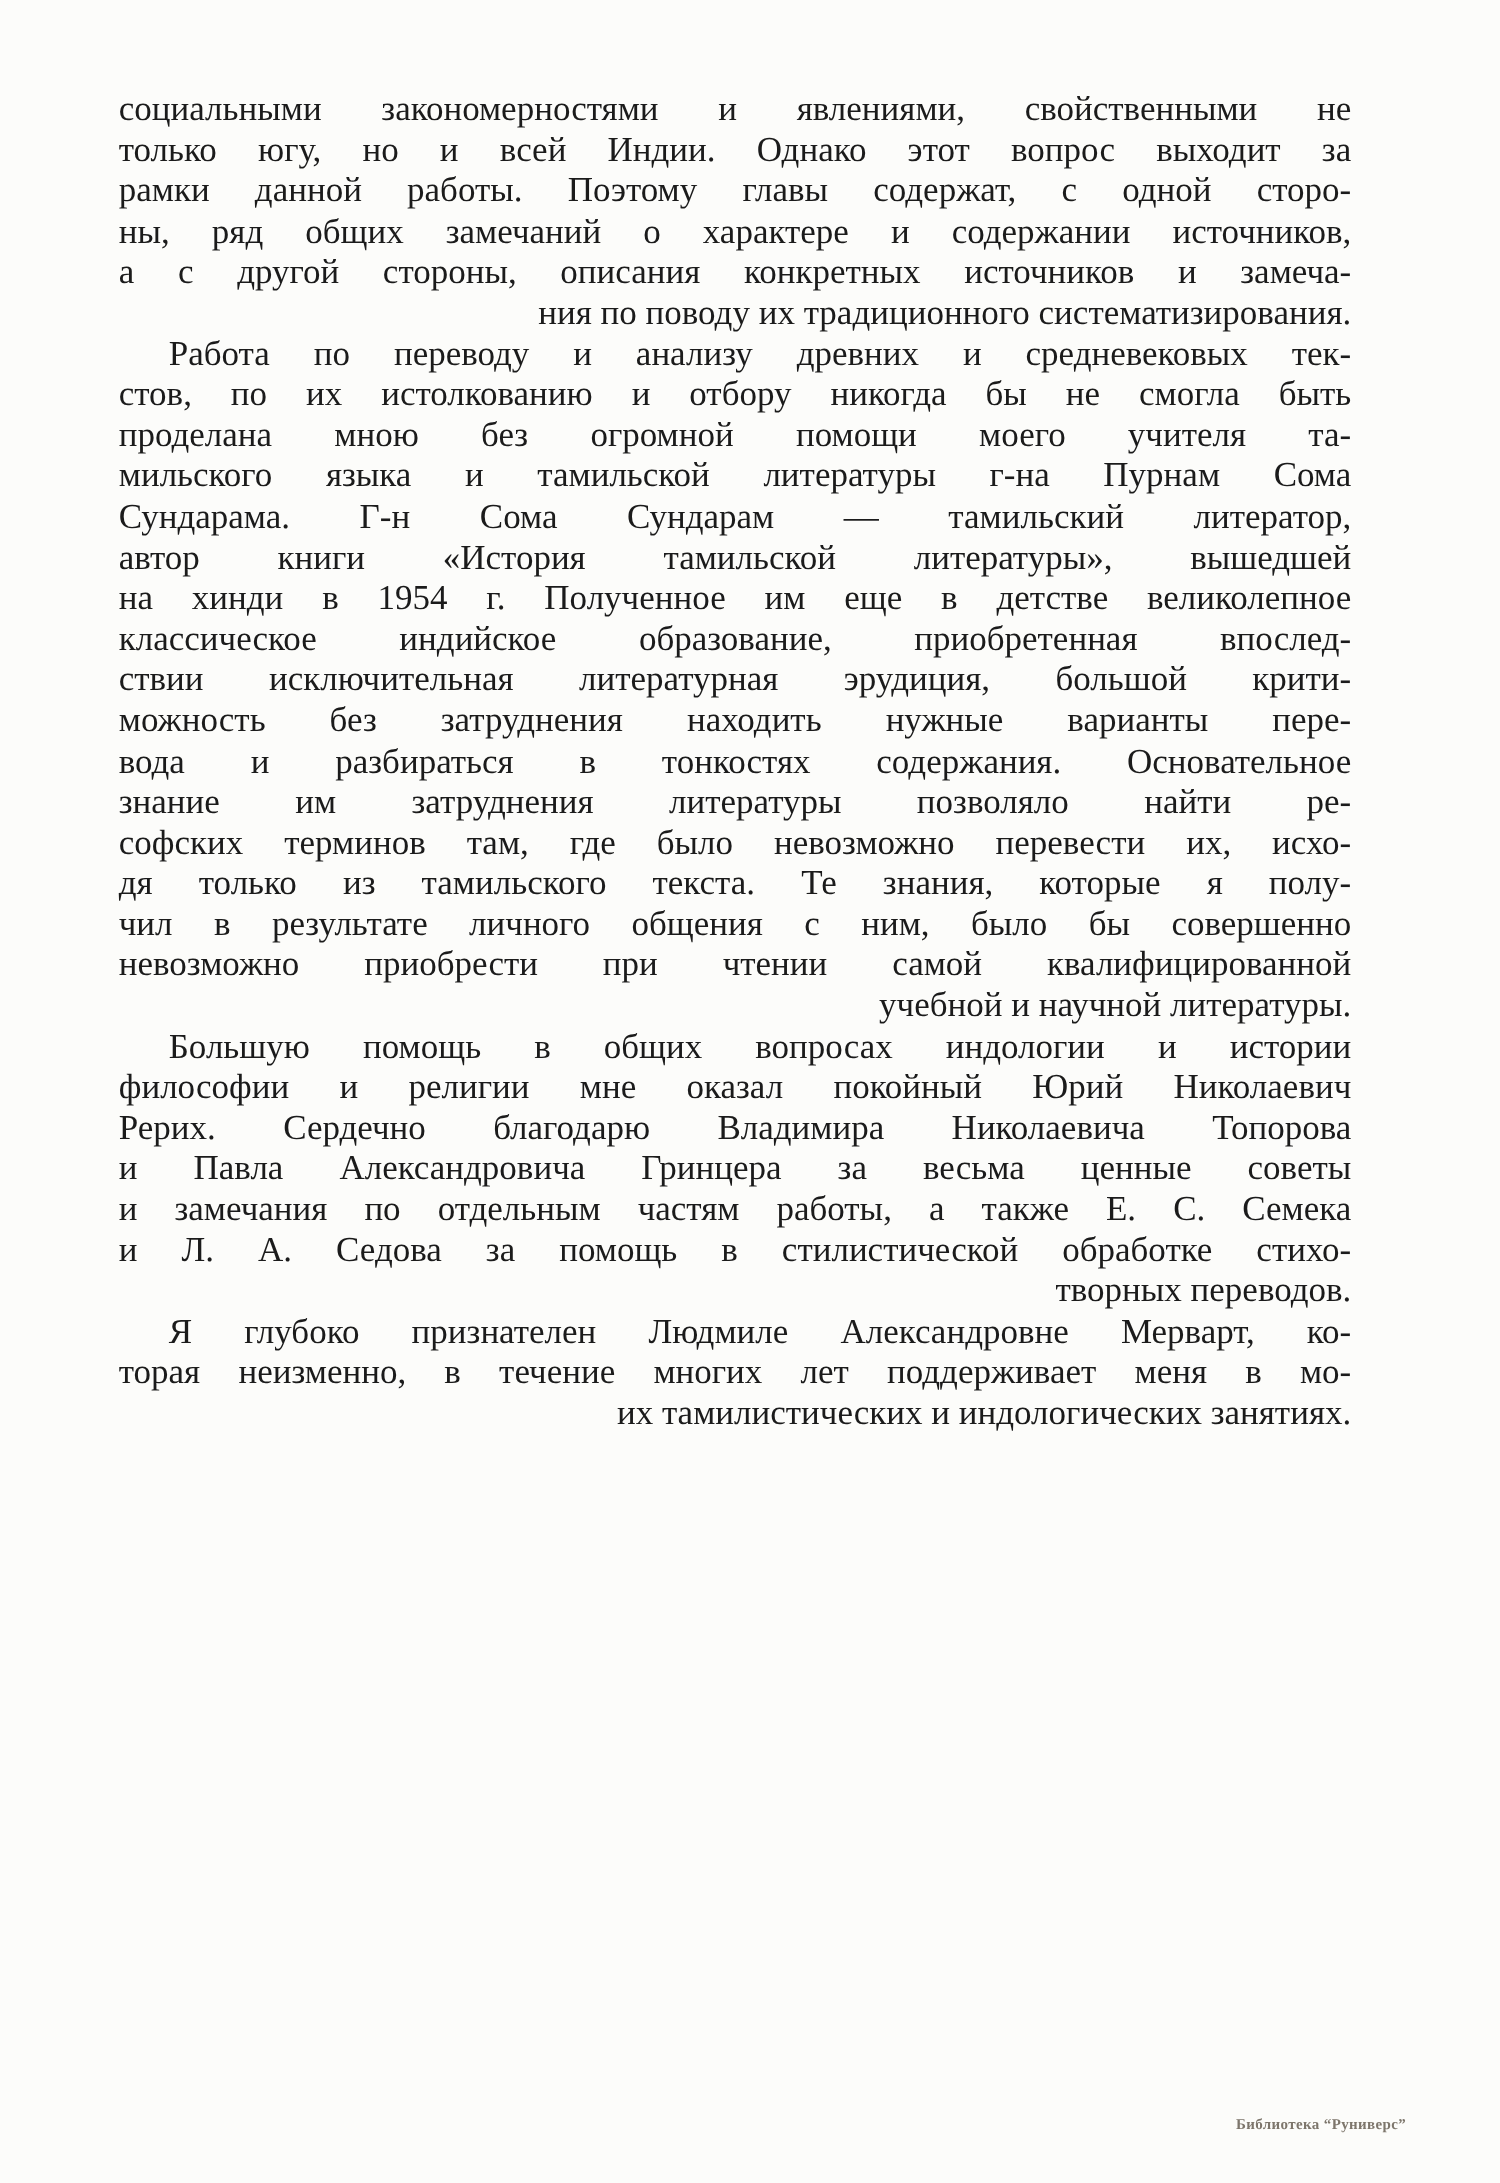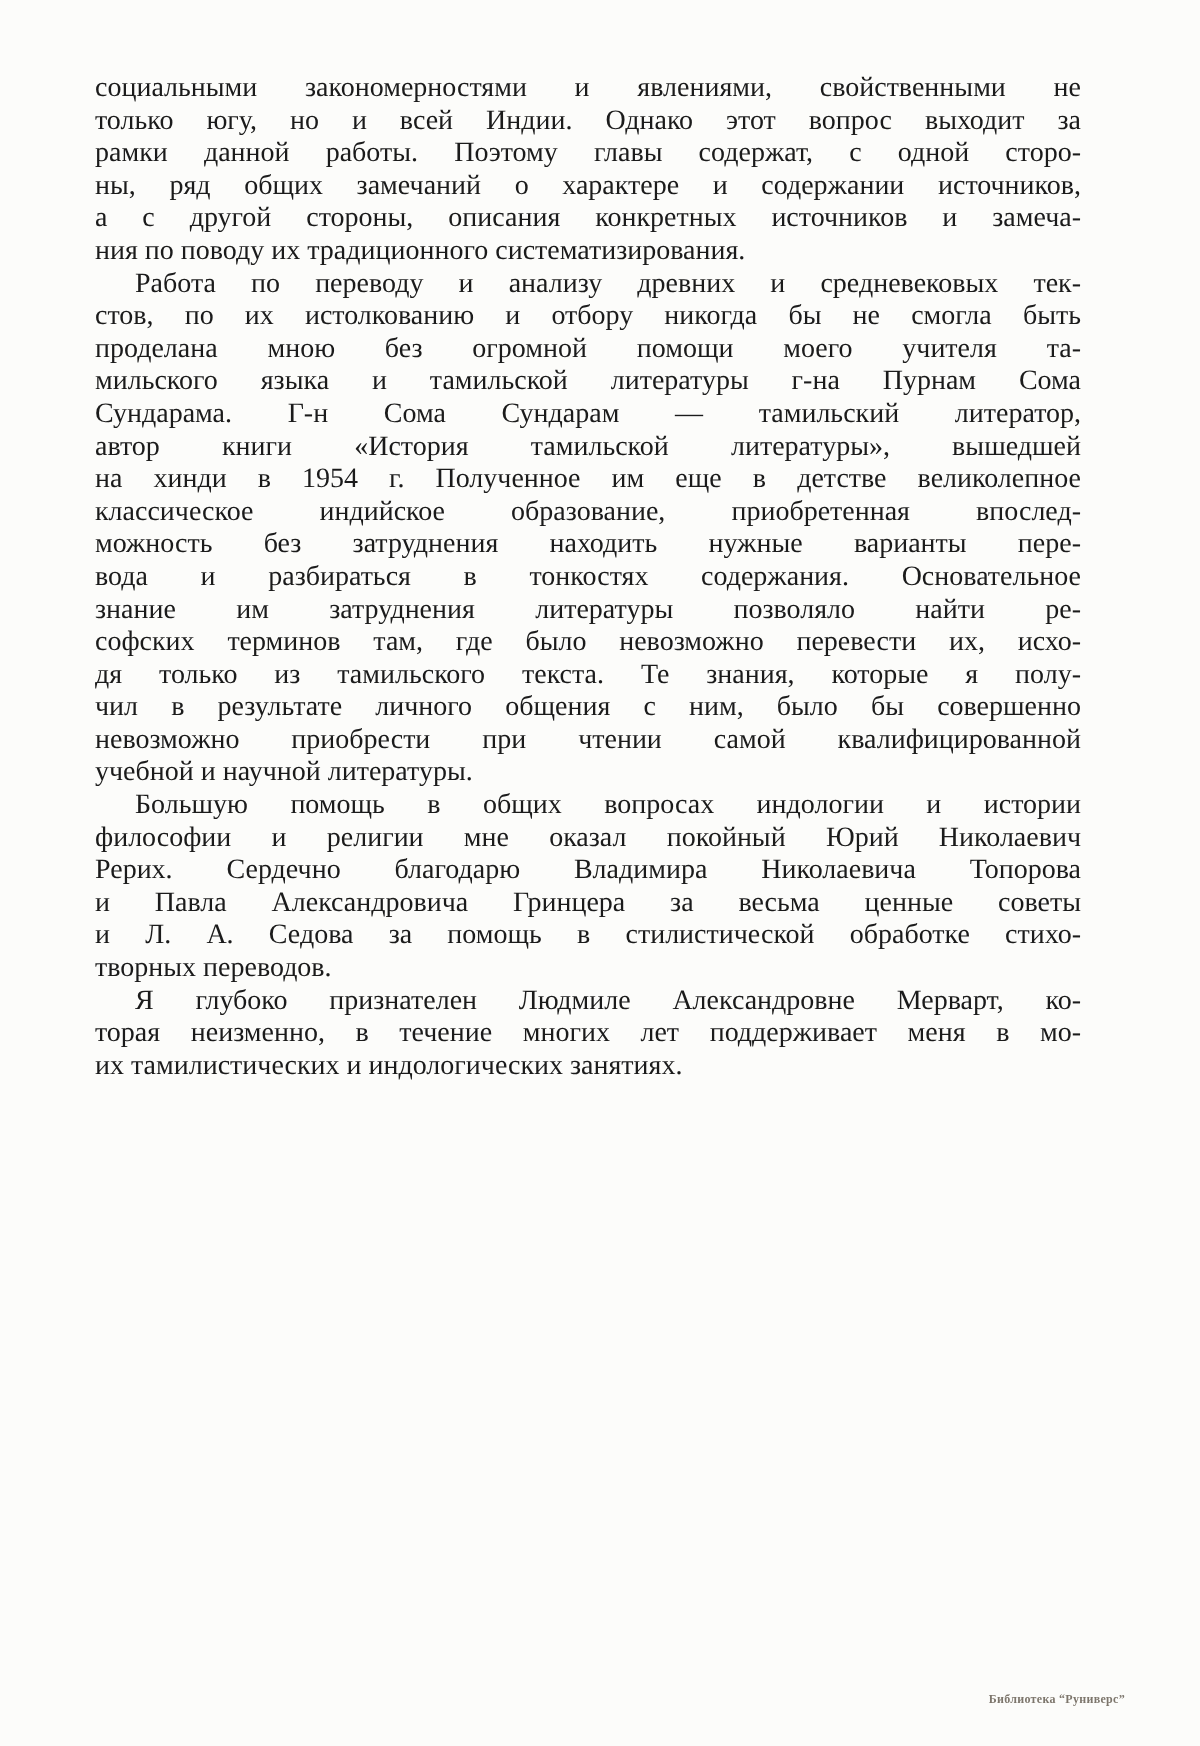--- a/index.html
+++ b/index.html
@@ -28,21 +28,21 @@
     width: 986px;
     color: var(--ink);
     font-size: 28px;
     line-height: 32.6px;
     font-family: "Liberation Serif", "DejaVu Serif", serif;
     text-rendering: geometricPrecision;
   }
   .paragraph { margin: 0; }
   .line {
     white-space: normal;
-    text-align: left;
+    text-align: right;
   }
   .line.just {
     text-align: justify;
     text-align-last: justify;
   }
   .line.indent {
     text-indent: 40px;
   }
   .watermark {
     position: absolute;
@@ -72,34 +72,36 @@
       </div>
       <div class="paragraph">
         <div class="line just indent">Работа по переводу и анализу древних и средневековых тек-</div>
         <div class="line just">стов, по их истолкованию и отбору никогда бы не смогла быть</div>
         <div class="line just">проделана мною без огромной помощи моего учителя та-</div>
         <div class="line just">мильского языка и тамильской литературы г-на Пурнам Сома</div>
         <div class="line just">Сундарама. Г-н Сома Сундарам — тамильский литератор,</div>
         <div class="line just">автор книги «История тамильской литературы», вышедшей</div>
         <div class="line just">на хинди в 1954 г. Полученное им еще в детстве великолепное</div>
         <div class="line just">классическое индийское образование, приобретенная впослед-</div>
+        <div class="line just">ствии исключительная литературная эрудиция, большой крити-</div>
         <div class="line just">можность без затруднения находить нужные варианты пере-</div>
         <div class="line just">вода и разбираться в тонкостях содержания. Основательное</div>
         <div class="line just">знание им затруднения литературы позволяло найти ре-</div>
         <div class="line just">софских терминов там, где было невозможно перевести их, исхо-</div>
         <div class="line just">дя только из тамильского текста. Те знания, которые я полу-</div>
         <div class="line just">чил в результате личного общения с ним, было бы совершенно</div>
         <div class="line just">невозможно приобрести при чтении самой квалифицированной</div>
         <div class="line">учебной и научной литературы.</div>
       </div>
       <div class="paragraph">
         <div class="line just indent">Большую помощь в общих вопросах индологии и истории</div>
         <div class="line just">философии и религии мне оказал покойный Юрий Николаевич</div>
         <div class="line just">Рерих. Сердечно благодарю Владимира Николаевича Топорова</div>
         <div class="line just">и Павла Александровича Гринцера за весьма ценные советы</div>
+        <div class="line just">и замечания по отдельным частям работы, а также Е. С. Семека</div>
         <div class="line just">и Л. А. Седова за помощь в стилистической обработке стихо-</div>
         <div class="line">творных переводов.</div>
       </div>
       <div class="paragraph">
         <div class="line just indent">Я глубоко признателен Людмиле Александровне Мерварт, ко-</div>
         <div class="line just">торая неизменно, в течение многих лет поддерживает меня в мо-</div>
         <div class="line">их тамилистических и индологических занятиях.</div>
       </div>
     </div>
   <div class="watermark">Библиотека “Руниверс”</div>

